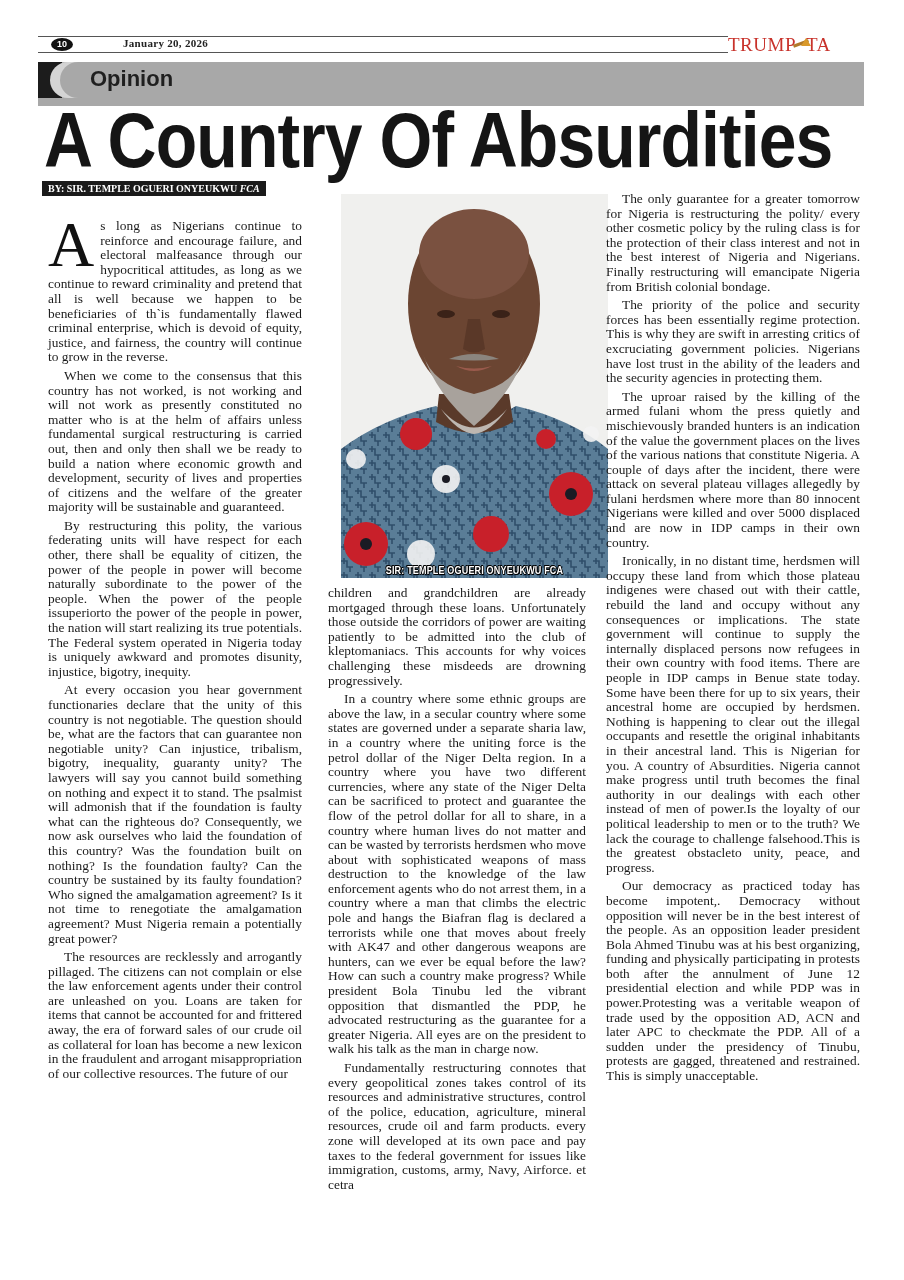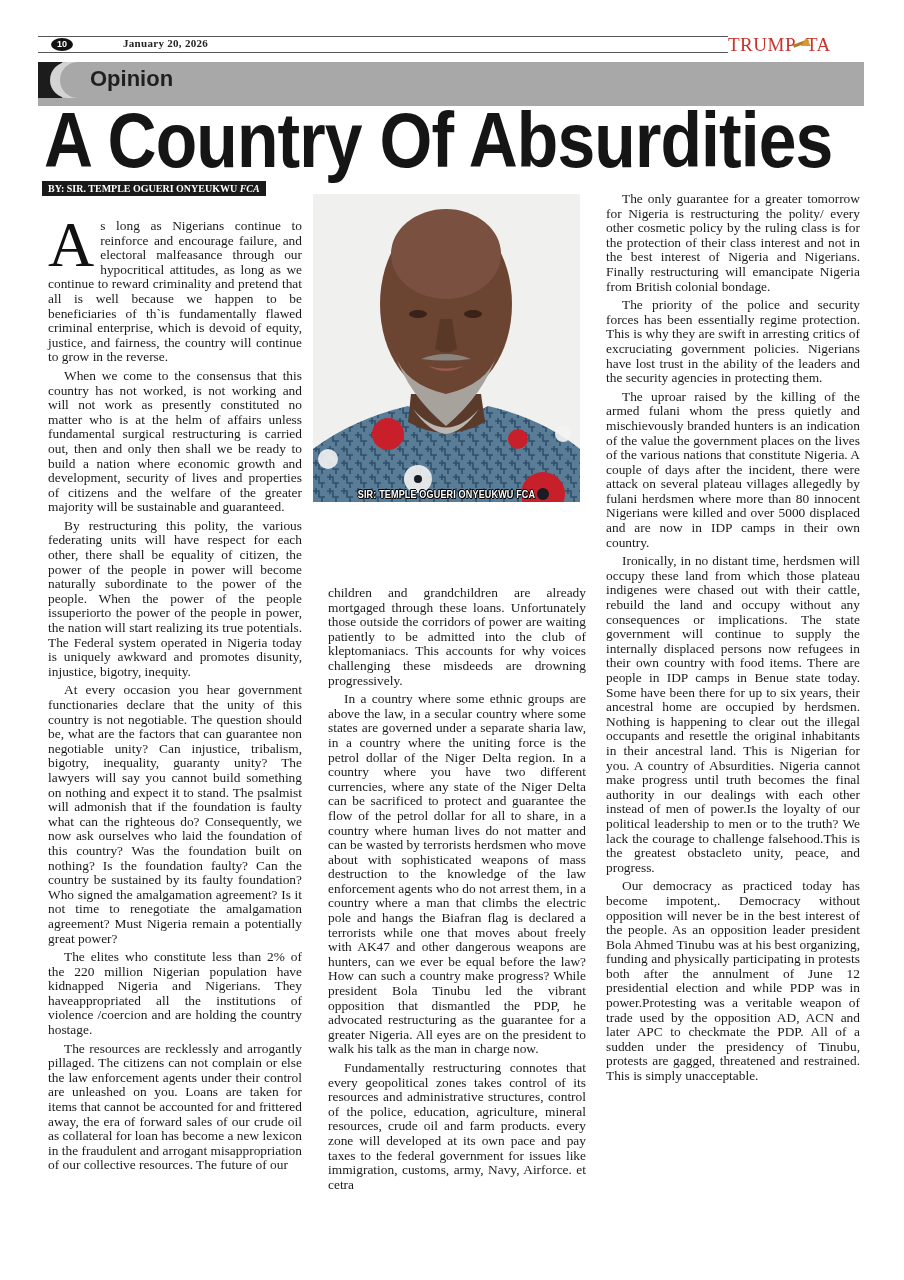--- a/index.html
+++ b/index.html
@@ -36,21 +36,21 @@
   .col p.first { text-indent: 0; }
   .col1 { left: 44px; top: 215px; width: 262px; }
   .col2 { left: 324px; top: 582px; width: 266px; }
   .col3 { left: 602px; top: 188px; width: 262px; }
 
   .dropcap { float: left; font: 64px "Liberation Serif", serif; line-height: 48px; margin: 2px 6px -4px 0; color: #111; }
 
   .signoff { margin-top: 12px; font: bold 13.5px "Liberation Sans", sans-serif; line-height: 15px; color: #1a1a1a; text-align: left; letter-spacing: 0.3px; }
 
   
-  .photo { position: absolute; left: 313px; top: 194px; width: 267px; height: 308px; overflow: hidden; background: #f1f1ef; }
+  .photo { position: absolute; left: 341px; top: 194px; width: 267px; height: 384px; overflow: hidden; background: #f1f1ef; }
   .photo svg { display: block; }
   .caption { position: absolute; left: 0; bottom: 2px; width: 100%; text-align: center; font: bold 11px "Liberation Sans", sans-serif; color: #fff; letter-spacing: 0.2px; text-shadow: 1px 0 0 #000, -1px 0 0 #000, 0 1px 0 #000, 0 -1px 0 #000, 1px 1px 0 #000, -1px -1px 0 #000; transform: scaleX(0.82); }
 </style>
 </head>
 <body>
 
 <div class="topbar">
   <div class="rule-top"></div>
   <div class="rule-bot"></div>
   <div class="page-num">10</div>
@@ -67,21 +67,20 @@
 
 <h1 class="headline">A Country Of Absurdities</h1>
 
 <div class="byline"><span>BY: SIR. TEMPLE OGUERI ONYEUKWU</span> <i>FCA</i></div>
 
 <div class="col col1">
   <p class="first"><span class="dropcap">A</span><span>s long as Nigerians continue to reinforce and encourage failure, and electoral malfeasance through our hypocritical attitudes, as long as we continue to reward criminality and pretend that all is well because we happen to be beneficiaries of th`is fundamentally flawed criminal enterprise, which is devoid of equity, justice, and fairness, the country will continue to grow in the reverse.</span></p>
   <p>When we come to the consensus that this country has not worked, is not working and will not work as presently constituted no matter who is at the helm of affairs unless fundamental surgical restructuring is carried out, then and only then shall we be ready to build a nation where economic growth and development, security of lives and properties of citizens and the welfare of the greater majority will be sustainable and guaranteed.</p>
   <p>By restructuring this polity, the various federating units will have respect for each other, there shall be equality of citizen, the power of the people in power will become naturally subordinate to the power of the people. When the power of the people issuperiorto the power of the people in power, the nation will start realizing its true potentials. The Federal system operated in Nigeria today is uniquely awkward and promotes disunity, injustice, bigotry, inequity.</p>
   <p>At every occasion you hear government functionaries declare that the unity of this country is not negotiable. The question should be, what are the factors that can guarantee non negotiable unity? Can injustice, tribalism, bigotry, inequality, guaranty unity? The lawyers will say you cannot build something on nothing and expect it to stand. The psalmist will admonish that if the foundation is faulty what can the righteous do? Consequently, we now ask ourselves who laid the foundation of this country? Was the foundation built on nothing? Is the foundation faulty? Can the country be sustained by its faulty foundation? Who signed the amalgamation agreement? Is it not time to renegotiate the amalgamation agreement? Must Nigeria remain a potentially great power?</p>
-  <p>The elites who constitute less than 2% of the 220 million Nigerian population have kidnapped Nigeria and Nigerians. They haveappropriated all the institutions of violence /coercion and are holding the country hostage.</p>
   <p>The resources are recklessly and arrogantly pillaged. The citizens can not complain or else the law enforcement agents under their control are unleashed on you. Loans are taken for items that cannot be accounted for and frittered away, the era of forward sales of our crude oil as collateral for loan has become a new lexicon  in the fraudulent and arrogant misappropriation of our collective resources. The future of our</p>
 </div>
 
 <div class="photo">
   <svg width="267" height="384" viewBox="0 0 267 384">
     <defs>
       <pattern id="shirt" width="14" height="14" patternUnits="userSpaceOnUse">
         <rect width="14" height="14" fill="#5a7d97"></rect>
         <path d="M0 3 H6 V9 H12 M3 0 V6 M9 14 V9" stroke="#2f4e6a" stroke-width="1.6" fill="none"></path>
       </pattern>

